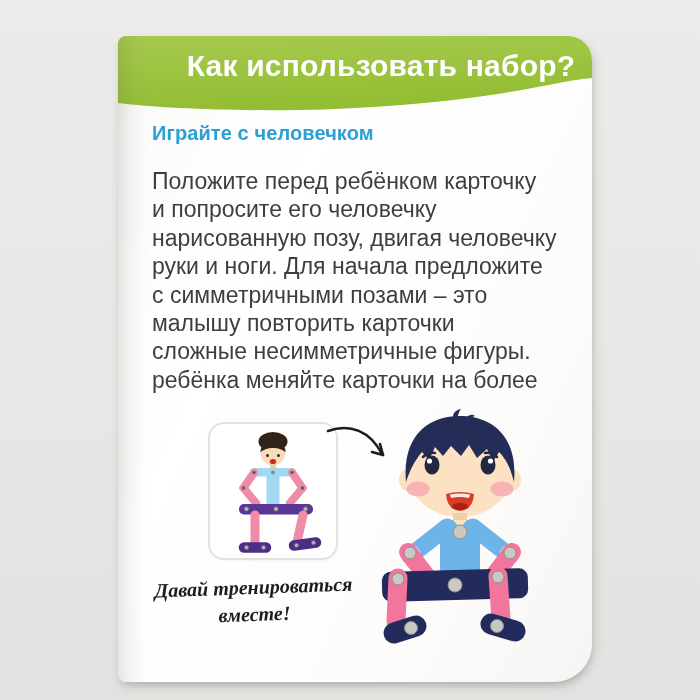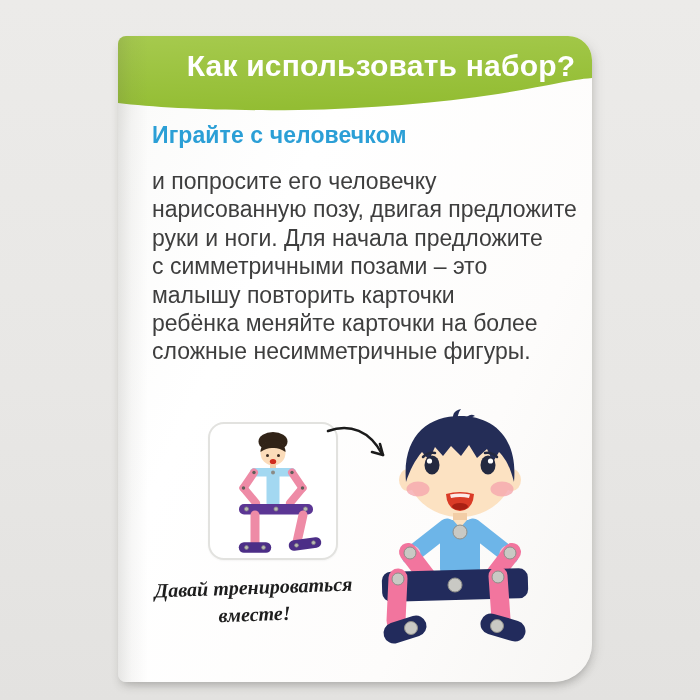--- a/index.html
+++ b/index.html
@@ -26,21 +26,21 @@
     pointer-events:none;
   }
   .header-svg{position:absolute;left:0;top:0;width:474px;height:80px;z-index:1;display:block;}
   .header-title{
     position:absolute;left:0;top:13px;width:474px;z-index:2;
     text-align:center;color:#ffffff;
     font-size:30px;font-weight:700;letter-spacing:.2px;margin-left:26px;
   }
   .section-heading{
     position:absolute;left:34px;top:86px;margin:0;z-index:2;
-    font-size:23px;font-weight:700;color:#2b9fd6;letter-spacing:.1px;
+    font-size:20px;font-weight:700;color:#2b9fd6;letter-spacing:.1px;
   }
   .body-text{
     position:absolute;left:34px;top:131px;z-index:2;
     font-size:23px;line-height:28.4px;color:#3e3e3e;
   }
   .body-text .line{white-space:nowrap;}
   .pose-card{
     position:absolute;left:90px;top:386px;width:126px;height:134px;z-index:2;
     background:#ffffff;border:2px solid #e2e2df;border-radius:16px;
     box-shadow:0 1px 2px rgba(0,0,0,.04);
@@ -68,27 +68,28 @@
           <stop offset="1" stop-color="#93bd33"></stop>
         </linearGradient>
       </defs>
       <path d="M0,0 H474 V42 C450,44 430,50 380,58 C320,67 250,73 180,74 C110,75 40,72 0,67 Z" fill="url(#greenGrad)"></path>
     </svg>
     <div class="header-title">Как использовать набор?</div>
 
     <h2 class="section-heading">Играйте с человечком</h2>
 
     <div class="body-text">
+      <div class="line">Положите перед ребёнком карточку</div>
       <div class="line">и попросите его человечку</div>
-      <div class="line">нарисованную позу, двигая предложите</div>
+      <div class="line">нарисованную позу, двигая человечку</div>
       <div class="line">руки и ноги. Для начала предложите</div>
       <div class="line">с симметричными позами – это</div>
       <div class="line">малышу повторить карточки</div>
+      <div class="line">сложные несимметричные фигуры.</div>
       <div class="line">ребёнка меняйте карточки на более</div>
-      <div class="line">сложные несимметричные фигуры.</div>
     </div>
 
     <div class="pose-card">
       <svg viewBox="0 0 126 134">
 
         <ellipse cx="63" cy="17.5" rx="14.5" ry="9.5" fill="#312317"></ellipse>
         <circle cx="63" cy="29" r="12.5" fill="#fbdcba"></circle>
         <path d="M50.5,28 A12.5 12.5 0 1 1 75.5,28 Q69,23.5 63,24 Q57,23.5 50.5,28 Z" fill="#312317"></path>
         <circle cx="57.5" cy="31.5" r="1.5" fill="#3a2a20"></circle>
         <circle cx="68.5" cy="31.5" r="1.5" fill="#3a2a20"></circle>

